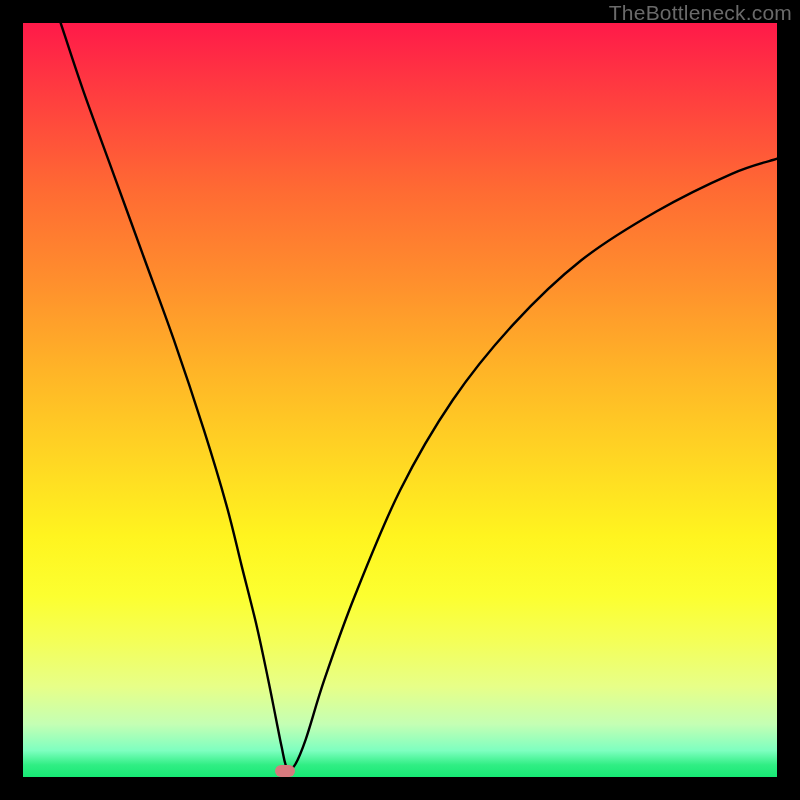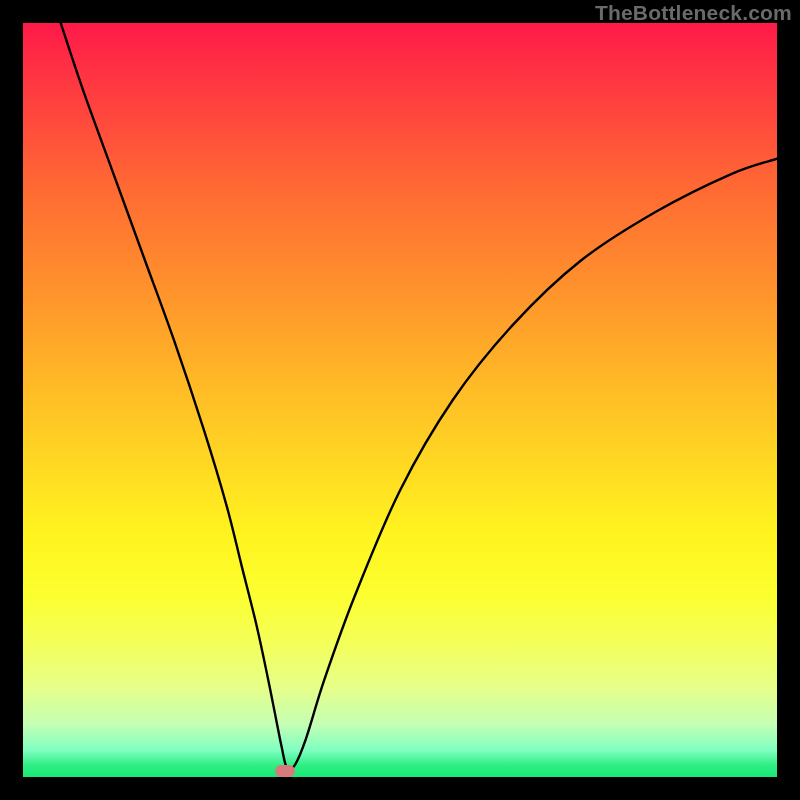--- a/index.html
+++ b/index.html
@@ -33,21 +33,21 @@
       #30ee84 98.4%,
       #17e874 100%
     );
   }
   .watermark {
     position: absolute;
     top: 1px;
     right: 8px;
     color: #6a6a6a;
     font-size: 21px;
-    font-weight: 700;
+    font-weight: 400;
     letter-spacing: 0.2px;
     user-select: none;
   }
   svg.curve {
     position: absolute;
     left: 0;
     top: 0;
     width: 754px;
     height: 754px;
   }

